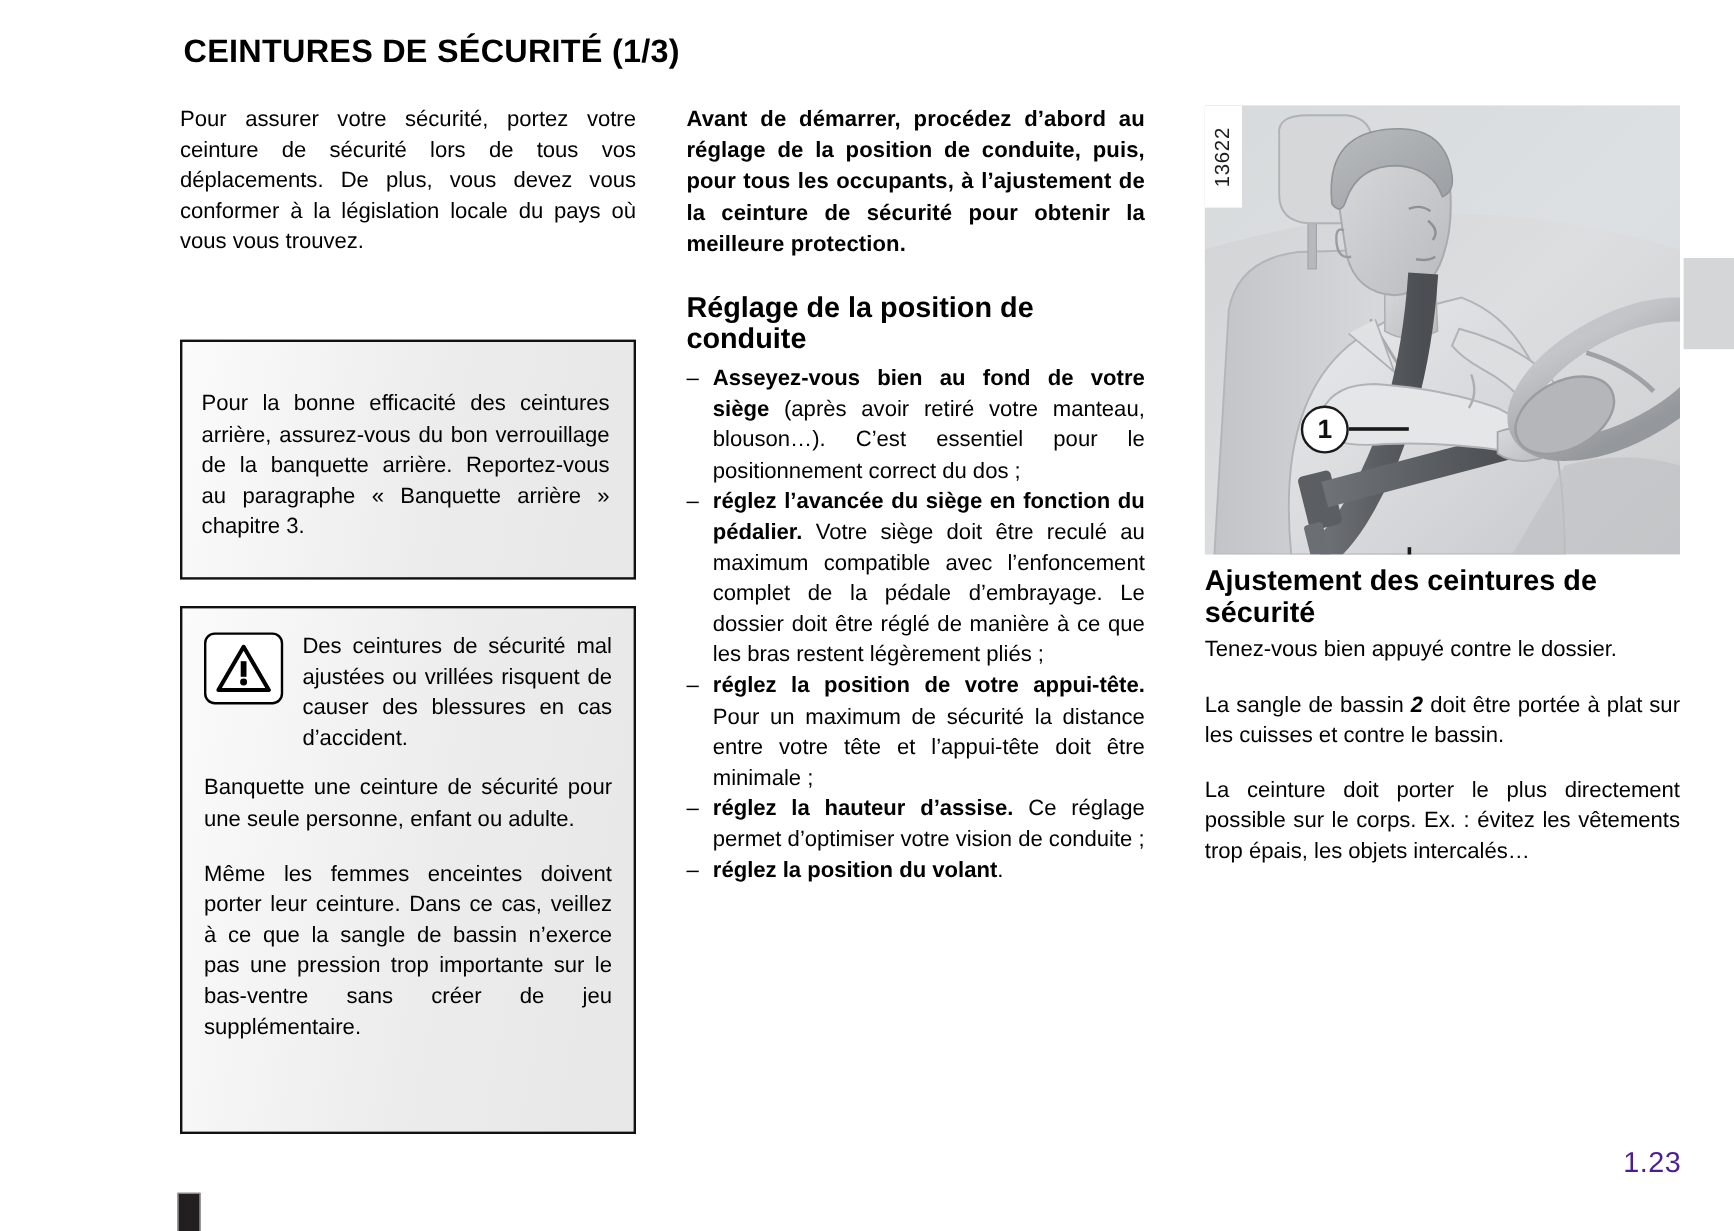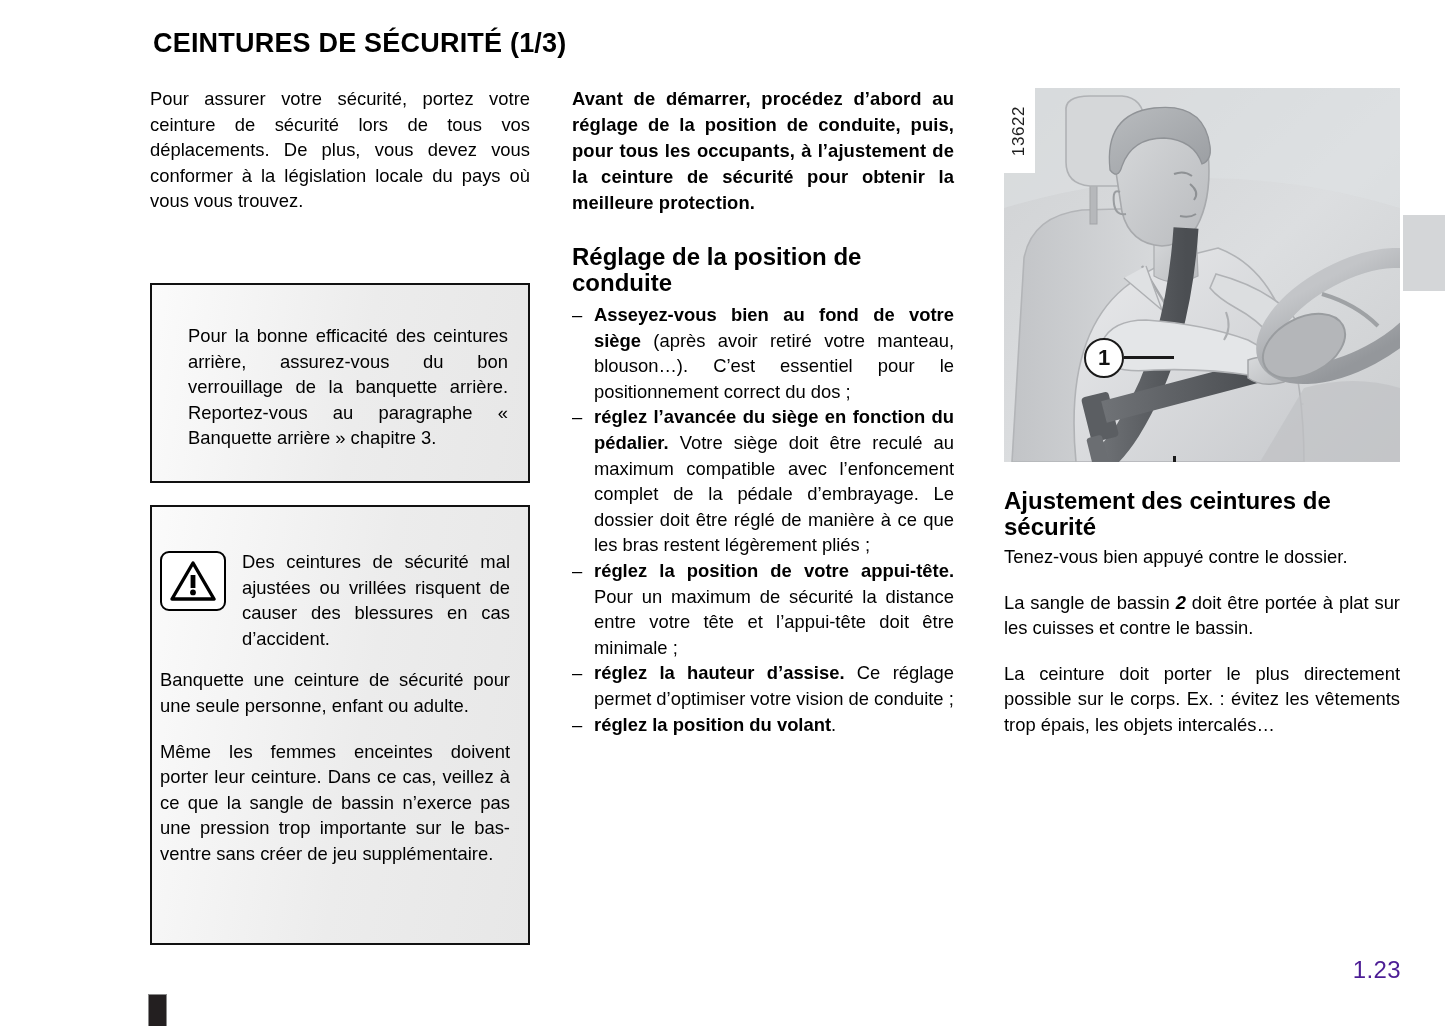--- a/index.html
+++ b/index.html
@@ -89,23 +89,23 @@
   .framebox {
     position: absolute;
     left: 150px;
     border: 2.4px solid #111111;
     background: linear-gradient(100deg, #fbfbfb 0%, #ececec 55%, #e7e7e7 100%);
     width: 380px;
   }
   #box-rear-seat { top: 283px; height: 200px; }
   #box-warning   { top: 505px; height: 440px; }
 
-  .box-inner { padding: 22px 20px 0 36px; }
+  .box-inner { padding: 22px 20px 0 16px; }
   #box-rear-seat .box-inner { padding-top: 38px; }
-  #box-warning .box-inner { padding: 18px 18px 0 8px; margin-top: 24px; }
+  #box-warning .box-inner { padding: 18px 18px 0 18px; }
 
   
   .warn-row { display: flex; gap: 16px; align-items: flex-start; }
   .warn-icon {
     flex: 0 0 auto;
     width: 66px; height: 60px;
     border: 2.6px solid #000;
     border-radius: 9px;
     background: #ffffff;
     display: flex; align-items: center; justify-content: center;
@@ -324,21 +324,21 @@
   <div id="img-id-badge">
     <span>13622</span>
   </div>
 
   <div class="leader" id="leader-1"></div>
   <div class="callout" id="callout-1">1</div>
   <div class="leader" id="leader-2"></div>
 
 </div>
 
-<div class="col" id="col-right" style="top:488px;">
+<div class="col" id="col-right" style="top:472px;">
   <h2 class="h2 tight">Ajustement des ceintures de sécurité</h2>
   <div id="right-paragraphs">
       <p class="p"><span>Tenez-vous bien appuyé contre le dossier.</span></p>
       <p class="p"><span>La sangle de bassin </span><span class="ital-bold">2</span><span> doit être portée à plat sur les cuisses et contre le bassin.</span></p>
       <p class="p"><span>La ceinture doit porter le plus directement possible sur le corps. Ex. : évitez les vêtements trop épais, les objets intercalés…</span></p>
     </div>
 </div>
 
 <div id="chapter-tab"></div>
 

